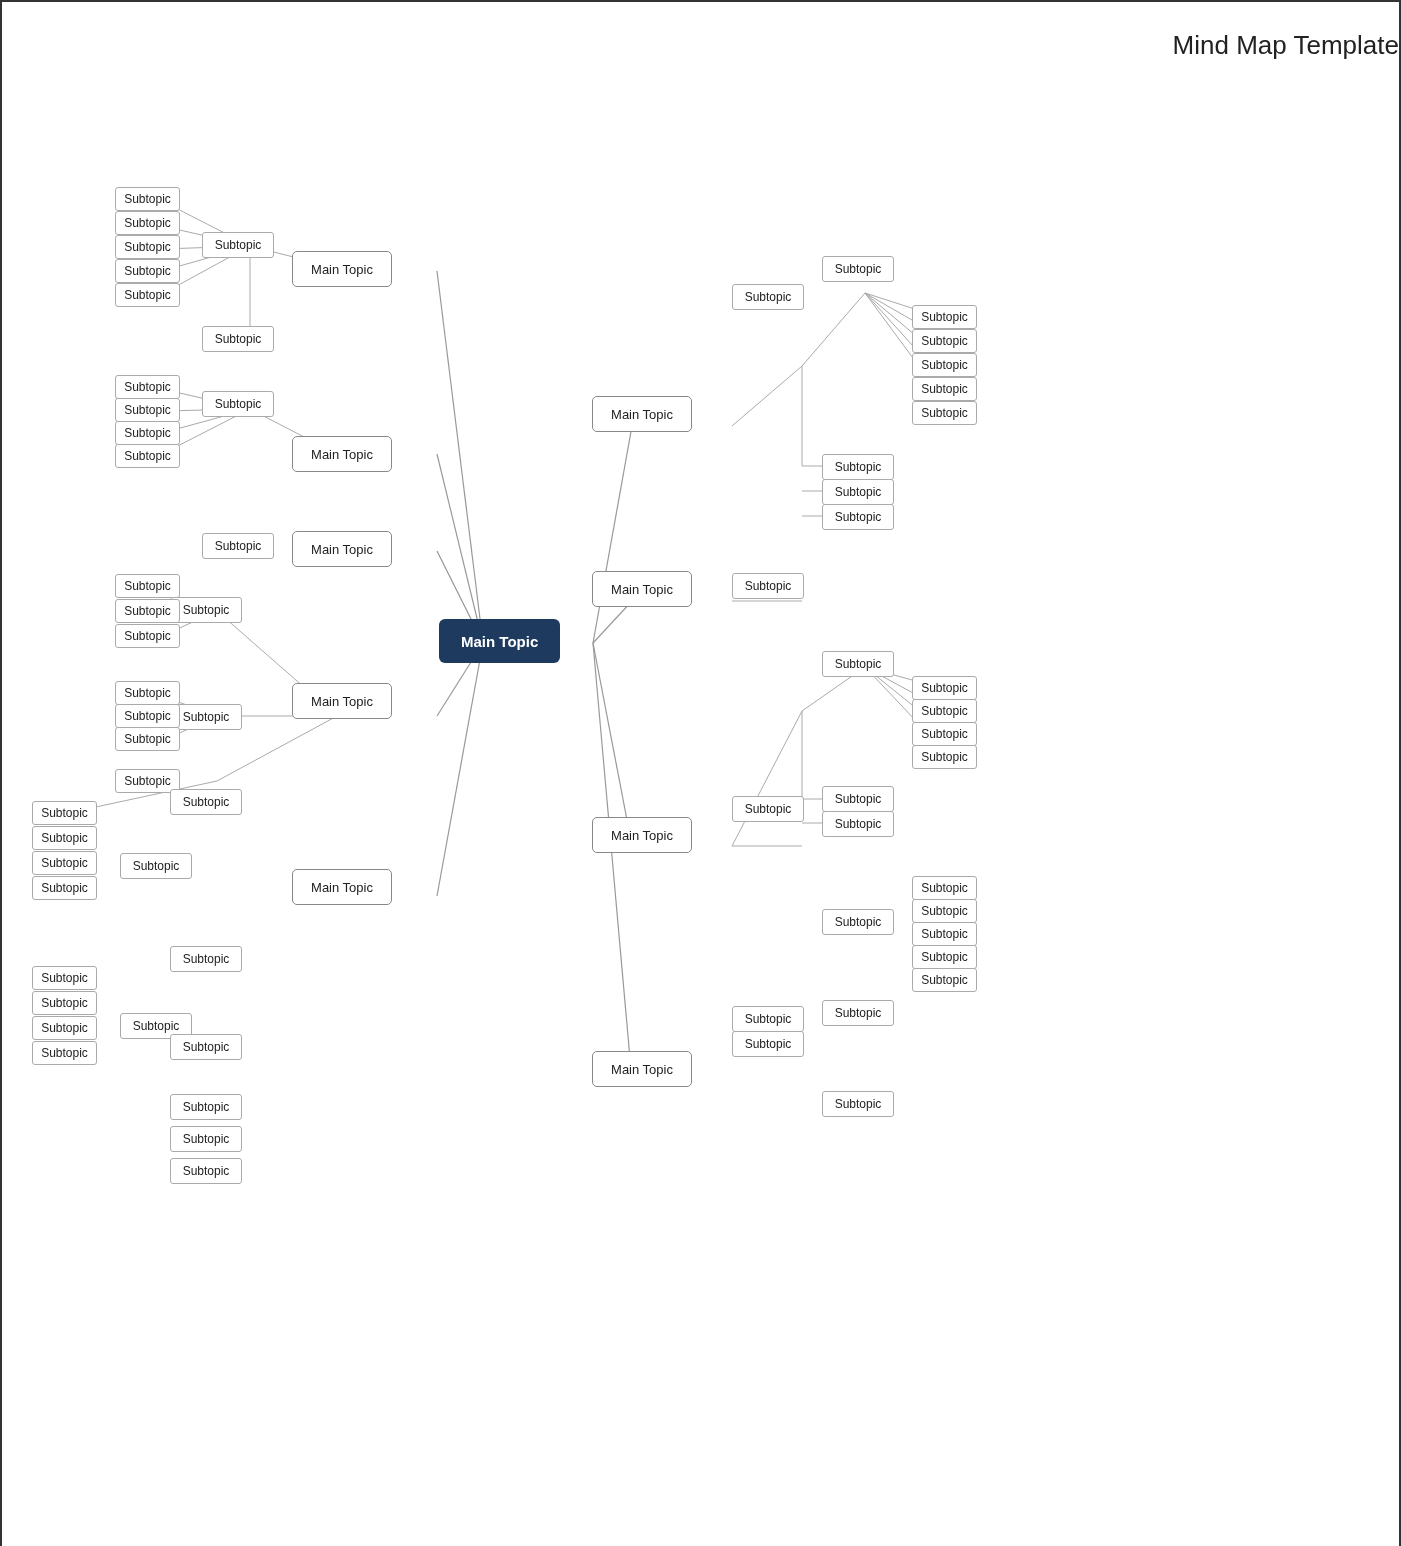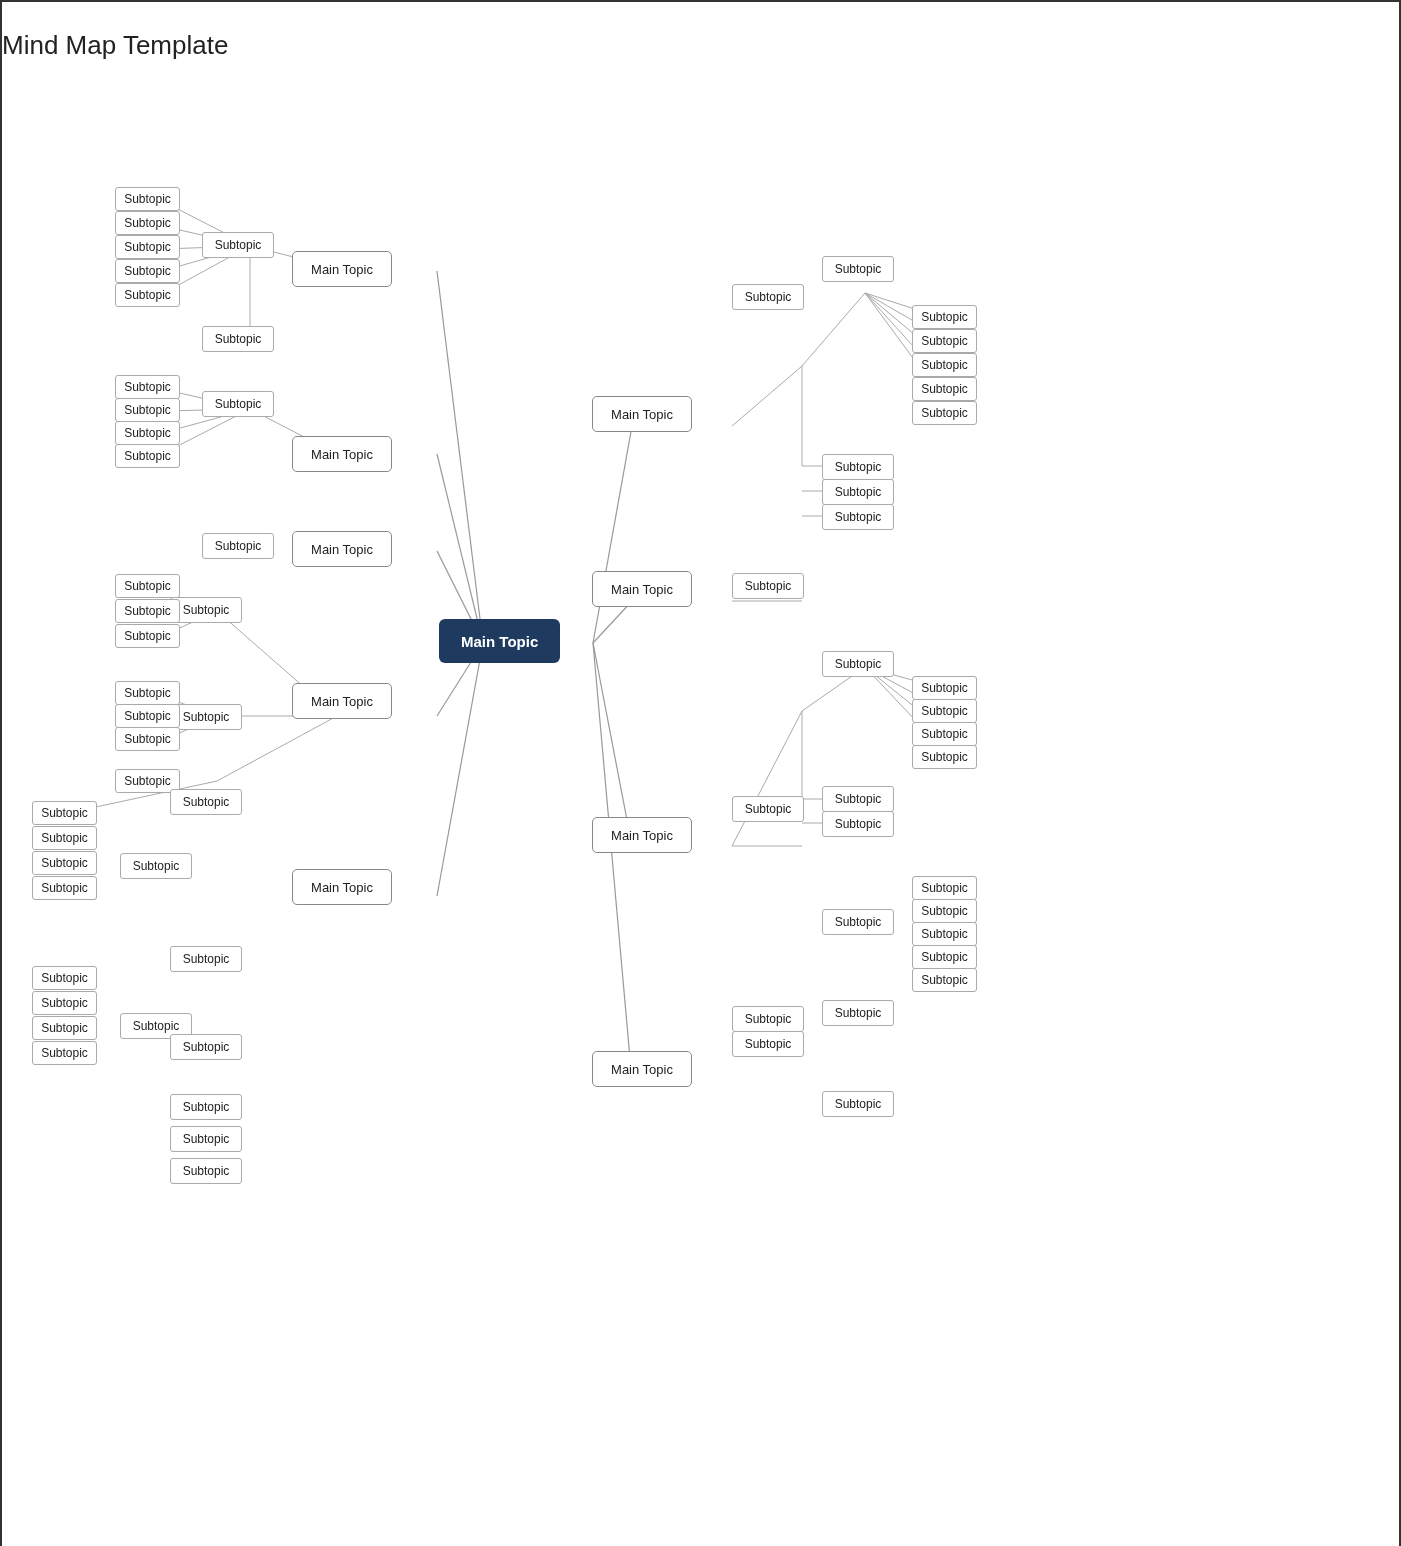--- a/index.html
+++ b/index.html
@@ -11,21 +11,21 @@
     }
     .page {
       width: 1401px;
       min-height: 1546px;
       background: #fff;
       border: 2px solid #333;
       position: relative;
       overflow: hidden;
     }
     .page-title {
-      text-align: left;
+      text-align: right;
       font-size: 26px;
       font-weight: 400;
       padding: 28px 0 10px 0;
       color: #222;
     }
     .canvas {
       position: relative;
       width: 100%;
       height: 1480px;
     }

